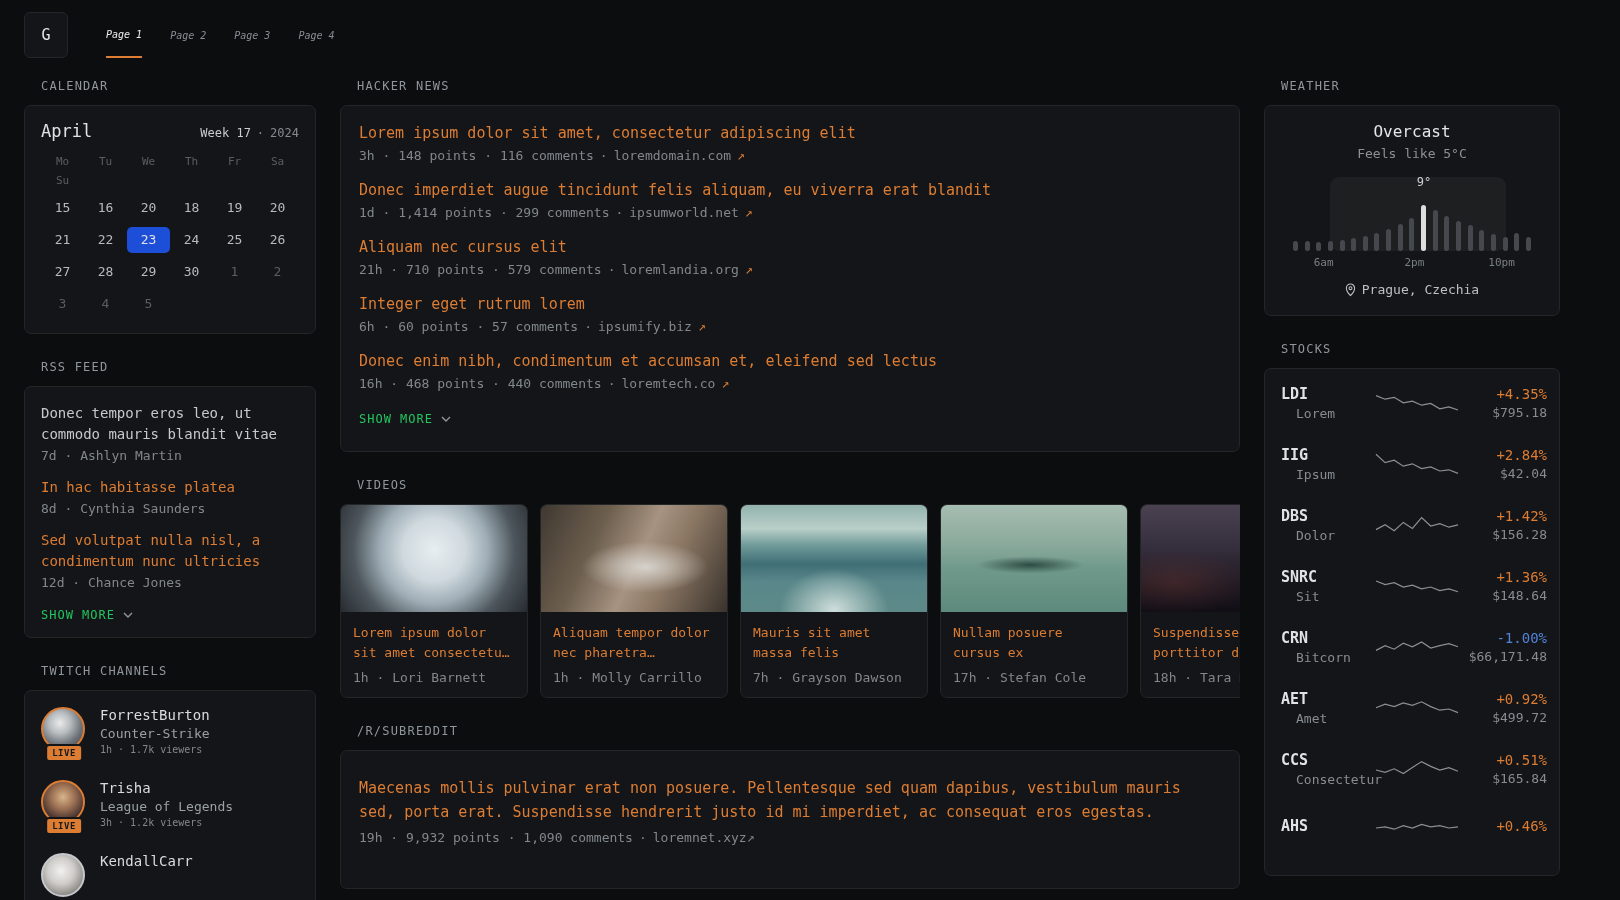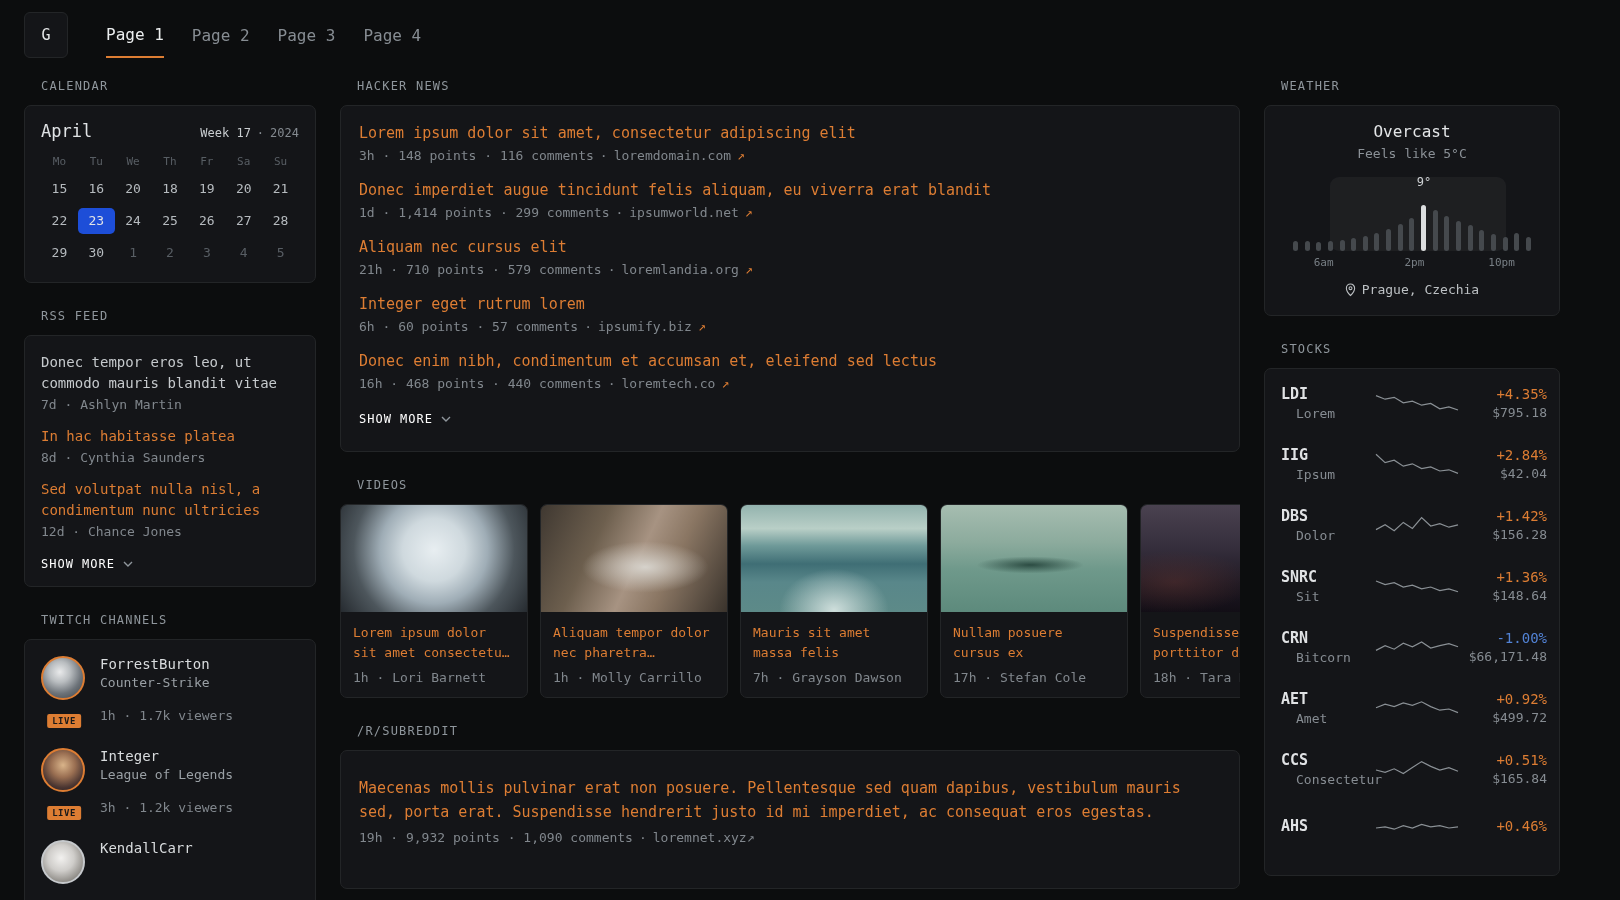--- a/index.html
+++ b/index.html
@@ -17,69 +17,69 @@
   .page { width:100%; height:100%; }
 
   
   header { display:flex; align-items:stretch; height:46px; margin:12px 24px 0; }
   .logo {
     width:44px; background:var(--card); border:1px solid var(--border); border-radius:6px;
     display:flex; align-items:center; justify-content:center; font-size:15px; color:#e6e8e9;
     cursor:pointer;
   }
   .tabs { display:flex; margin-left:24px; }
-  .tab { display:flex; align-items:center; margin:0 14px; font-size:16px; color:#878d93; cursor:pointer; }
+  .tab { display:flex; align-items:center; margin:0 14px; font-size:10px; color:#878d93; cursor:pointer;font-style:italic; }
   .tab.active { color:#eceeef; border-bottom:2px solid var(--accent); }
 
   
   main { display:grid; grid-template-columns:292px 900px 296px; gap:24px; padding:21px 0 0 24px; align-items:start; }
   .widget { margin-bottom:26px; }
   .section-label { font-size:12px; letter-spacing:1.2px; color:#8f969c; margin:0 0 12px 17px; white-space:nowrap; }
   .card { background:var(--card); border:1px solid var(--border); border-radius:7px; }
   .dot { margin:0 6px; }
 
   
   .calendar-card { padding:15px 16px 16px; }
   .cal-head { display:flex; justify-content:space-between; align-items:baseline; margin-bottom:14px; }
   .cal-month { font-size:17px; color:#dfe2e4; }
   .cal-meta { font-size:12px; color:#848a90; }
   .cal-meta .wk { color:#c9cdd0; }
-  .cal-grid { display:grid; grid-template-columns:repeat(7,1fr); row-gap:6px; text-align:center; }
+  .cal-grid { display:grid; grid-template-columns:repeat(6,1fr); row-gap:6px; text-align:center; }
   .weekdays { font-size:11px; color:#585e64; margin-bottom:8px; }
   .cal-cell { font-size:13px; color:#b6bbbf; height:26px; line-height:26px; border-radius:5px; }
   .cal-cell.next { color:#585e64; }
   .cal-cell.selected { background:#1d4ed8; color:#e2e4e6; }
 
   
   .rss-card { padding:16px 16px 14px; }
   .rss-item { margin-bottom:14px; cursor:pointer; }
   .rss-title { font-size:14px; line-height:1.5; color:#c6cacd; }
   .rss-item.hl .rss-title { color:var(--accent); }
   .rss-meta { font-size:13px; color:var(--muted); margin-top:3px; }
-  .show-more { display:inline-flex; align-items:center; gap:8px; font-size:12px; letter-spacing:1px; color:#ffffff; margin-top:2px; cursor:pointer; }
+  .show-more { display:inline-flex; align-items:center; gap:8px; font-size:12px; letter-spacing:1px; color:#22c55e; margin-top:2px; cursor:pointer; }
   .show-more svg { stroke:#8f969c; fill:none; stroke-width:1.4; }
 
   
   .twitch-card { padding:16px; }
   .tw-row { display:flex; gap:13px; margin-bottom:25px; cursor:pointer; }
   .tw-row:last-child { margin-bottom:8px; }
   .tw-avatar-wrap { position:relative; width:46px; flex:none; }
   .tw-avatar { width:44px; height:44px; border-radius:50%; border:2px solid var(--accent); }
   .tw-avatar.ring-light { border-color:#c6c9cc; }
   .av-forrest { background:radial-gradient(circle at 42% 35%, #e9eaeb 0%, #b9bdc0 30%, #6d7379 62%, #383d42 100%); }
   .av-trisha  { background:radial-gradient(circle at 50% 38%, #d9b48a 0%, #9a6f52 38%, #4a3531 70%, #1f181c 100%); }
   .av-kendall { background:radial-gradient(circle at 45% 40%, #f2f1ef 0%, #cfcdca 40%, #8d8a85 75%, #57544f 100%); }
   .tw-live {
     position:absolute; left:50%; transform:translateX(-50%); bottom:-7px;
     background:var(--accent); color:#17181a; font-size:9px; font-weight:bold; letter-spacing:.5px;
     padding:2px 5px; border-radius:4px; border:2px solid var(--card);
   }
   .tw-name { font-size:14px; color:#d9dcde; }
   .tw-game { font-size:13px; color:#9aa0a5; margin-top:3px; }
-  .tw-meta { font-size:13px; color:var(--muted); margin-top:18px; }
+  .tw-meta { font-size:10px; color:var(--muted); margin-top:3px; }
 
   
   .hn-card { padding:17px 18px 24px; }
   .feed-item { margin-bottom:17px; }
   .feed-title { font-size:15px; color:var(--accent); line-height:1.4; cursor:pointer; }
   .feed-meta { font-size:13px; color:var(--muted); margin-top:4px; }
   .feed-meta .arrow { color:var(--accent); margin-left:6px; }
   .sub-card { padding:26px 18px; }
   .sub-title { font-size:15px; line-height:1.55; color:var(--accent); cursor:pointer; }
   .sub-meta { font-size:13px; color:var(--muted); margin-top:6px; }
@@ -226,21 +226,21 @@
               <div class="tw-game">Counter-Strike</div>
               <div class="tw-meta">1h · 1.7k viewers</div>
             </div>
           </div>
           <div class="tw-row">
             <div class="tw-avatar-wrap">
               <div class="tw-avatar av-trisha"></div>
               <div class="tw-live">LIVE</div>
             </div>
             <div>
-              <div class="tw-name">Integer</div>
+              <div class="tw-name">Trisha</div>
               <div class="tw-game">League of Legends</div>
               <div class="tw-meta">3h · 1.2k viewers</div>
             </div>
           </div>
           <div class="tw-row">
             <div class="tw-avatar-wrap">
               <div class="tw-avatar av-kendall ring-light"></div>
             </div>
             <div>
               <div class="tw-name">KendallCarr</div>

